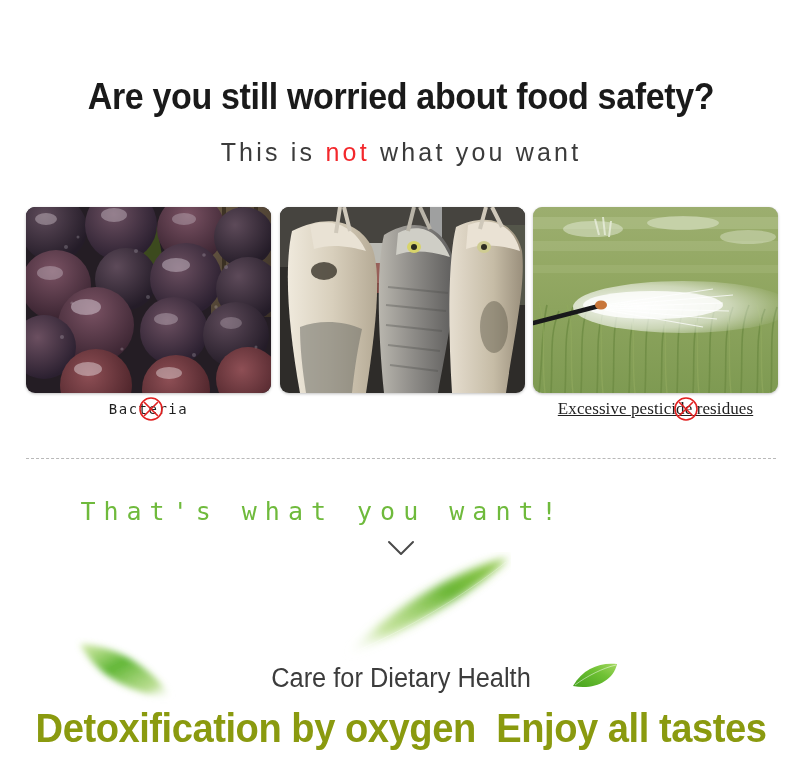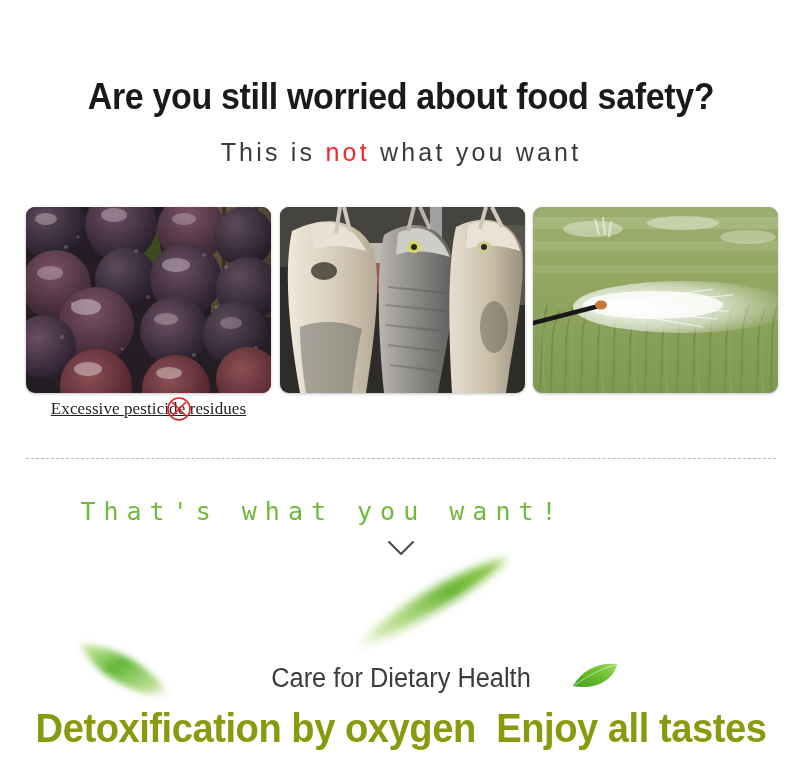--- a/index.html
+++ b/index.html
@@ -403,20 +403,29 @@
 
         <path d="M0 116 L66 99" stroke="#18181a" stroke-width="4.5" fill="none" stroke-linecap="round"></path>
         <ellipse cx="68" cy="98" rx="6" ry="4.5" fill="#c8763a"></ellipse>
       </svg>
     </div>
 
   </div>
 
   <div class="caption-row">
 
+    <div class="caption mono">
+      <span class="caption-text">Bacteria</span>
+      <span class="ban" style="left:112px;">
+        <svg viewBox="0 0 26 26">
+          <circle cx="13" cy="13" r="11" fill="none" stroke="#e02020" stroke-width="1.6"></circle>
+          <path d="M6 6 L20 20 M20 6 L6 20" stroke="#e02020" stroke-width="1.6" fill="none"></path>
+        </svg>
+      </span>
+    </div>
 
 
     <div class="caption serif">
       <span class="caption-text">Excessive pesticide residues</span>
       <span class="ban" style="left:140px;">
         <svg viewBox="0 0 26 26">
           <circle cx="13" cy="13" r="11" fill="none" stroke="#e02020" stroke-width="1.6"></circle>
           <path d="M6 6 L20 20 M20 6 L6 20" stroke="#e02020" stroke-width="1.6" fill="none"></path>
         </svg>
       </span>

